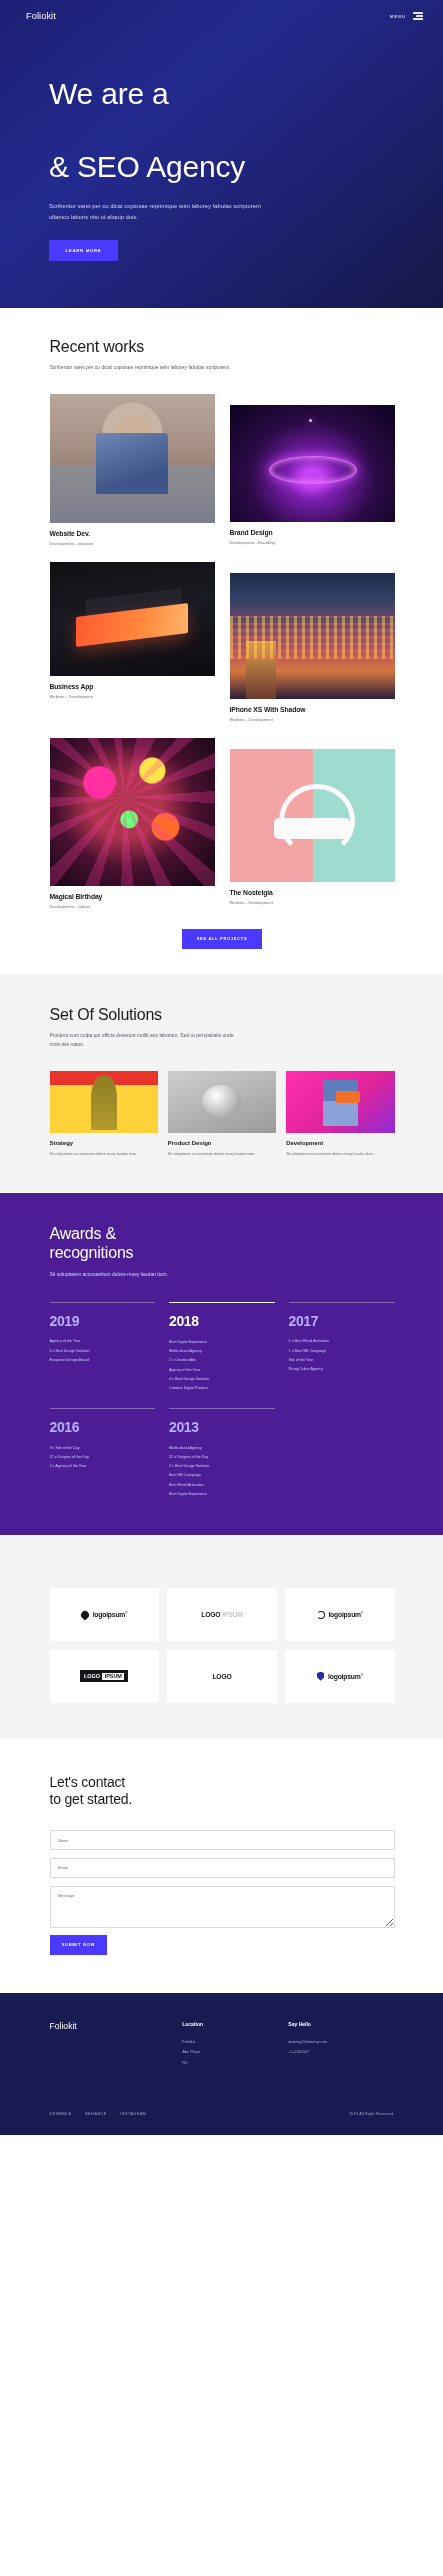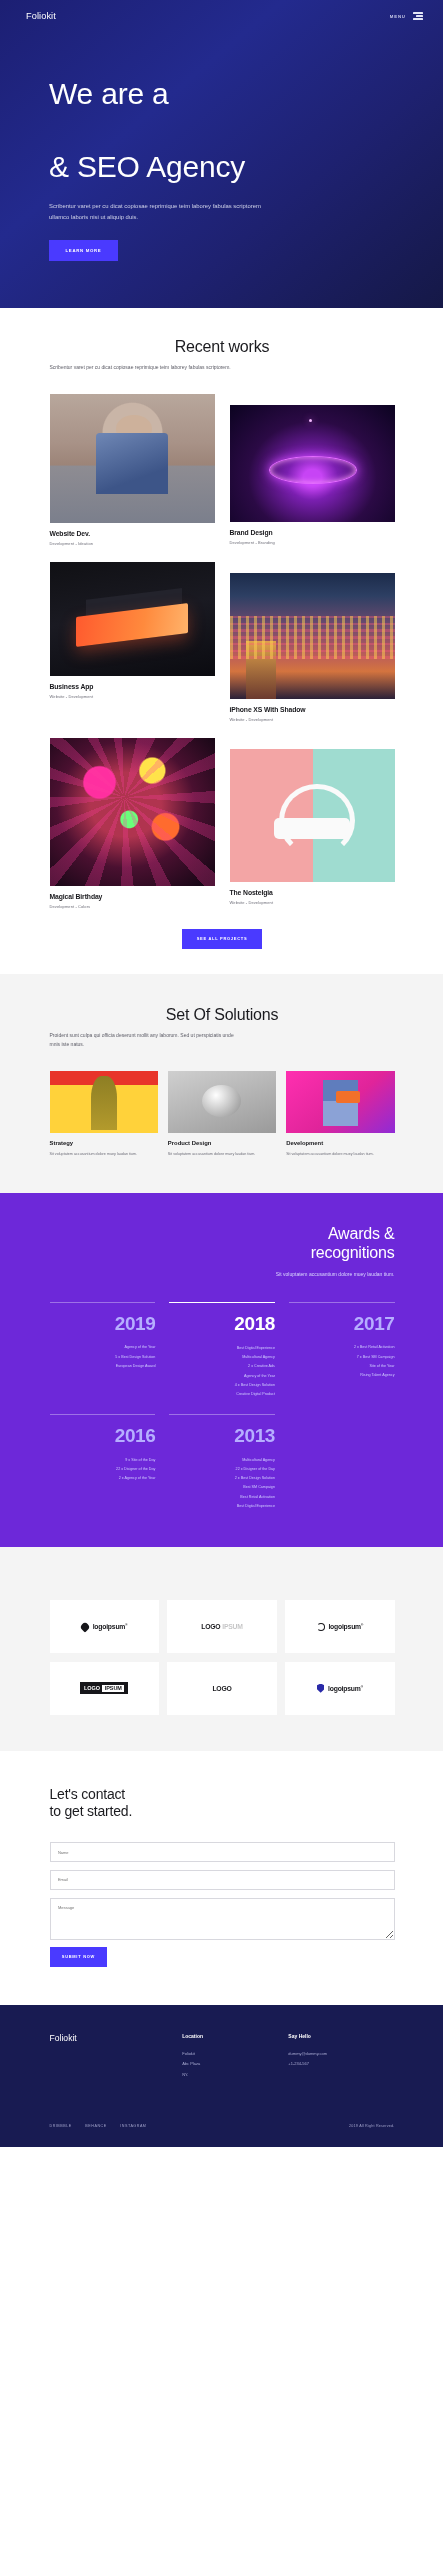--- a/index.html
+++ b/index.html
@@ -77,21 +77,20 @@
     text-align: center;
   }
 
   
   .section { padding: 30px 0 25px 0; }
   .sec-head h2 {
     font-size: 16px;
     color: #1b1b1f;
     font-weight: 400;
     letter-spacing: -0.2px;
-    text-align: center;
   }
   .sec-head p {
     font-size: 5px;
     line-height: 1.9;
     color: #5c5c66;
     margin-top: 7.4px;
     max-width: 185px;
   }
 
   
@@ -255,30 +254,30 @@
   .th-dev::after {
     content: ""; position: absolute; left: 34%; top: 14%; width: 32%; height: 74%;
     background: linear-gradient(180deg, #5f7dbd 0 46%, #8ba2d6 46% 100%);
   }
   .th-dev::before {
     content: ""; position: absolute; left: 46%; top: 32%; width: 22%; height: 20%;
     background: #f2702a; border-radius: 1.8px; z-index: 2;
   }
 
   
-  .awards { background: #6d28d9; padding: 31px 0 36px; color: #fff; text-align: right; }
+  .awards { background: #4c1d95; padding: 31px 0 36px; color: #fff; }
   .awards h2 { font-size: 16px; font-weight: 400; line-height: 1.22; letter-spacing: -0.2px; }
   .awards .sub { font-size: 5px; color: #dcdaff; margin-top: 8.6px; }
   .award-grid {
     display: grid; grid-template-columns: repeat(3, 1fr); gap: 15px 13.6px; margin-top: 25px;
   }
   .award-col .rule { height: 0.6px; background: rgba(255,255,255,.34); margin-bottom: 10px; }
   .award-col.active .rule { height: 1.2px; background: #ffffff; }
   .award-col .year {
-    font-size: 19px; font-weight: 700; color: #b6aeff; letter-spacing: -0.4px;
+    font-size: 14px; font-weight: 700; color: #b6aeff; letter-spacing: -0.4px;
   }
   .award-col.active .year { color: #ffffff; }
   .award-col ul { list-style: none; margin-top: 8.6px; }
   .award-col li { font-size: 3.7px; color: #cfcaff; line-height: 2.5; }
 
   
   .clients { background: #f4f4f4; padding: 32px 0 36px; }
   .clients-grid {
     display: grid; grid-template-columns: repeat(3, 1fr); gap: 8.6px; margin-top: 21px;
   }

